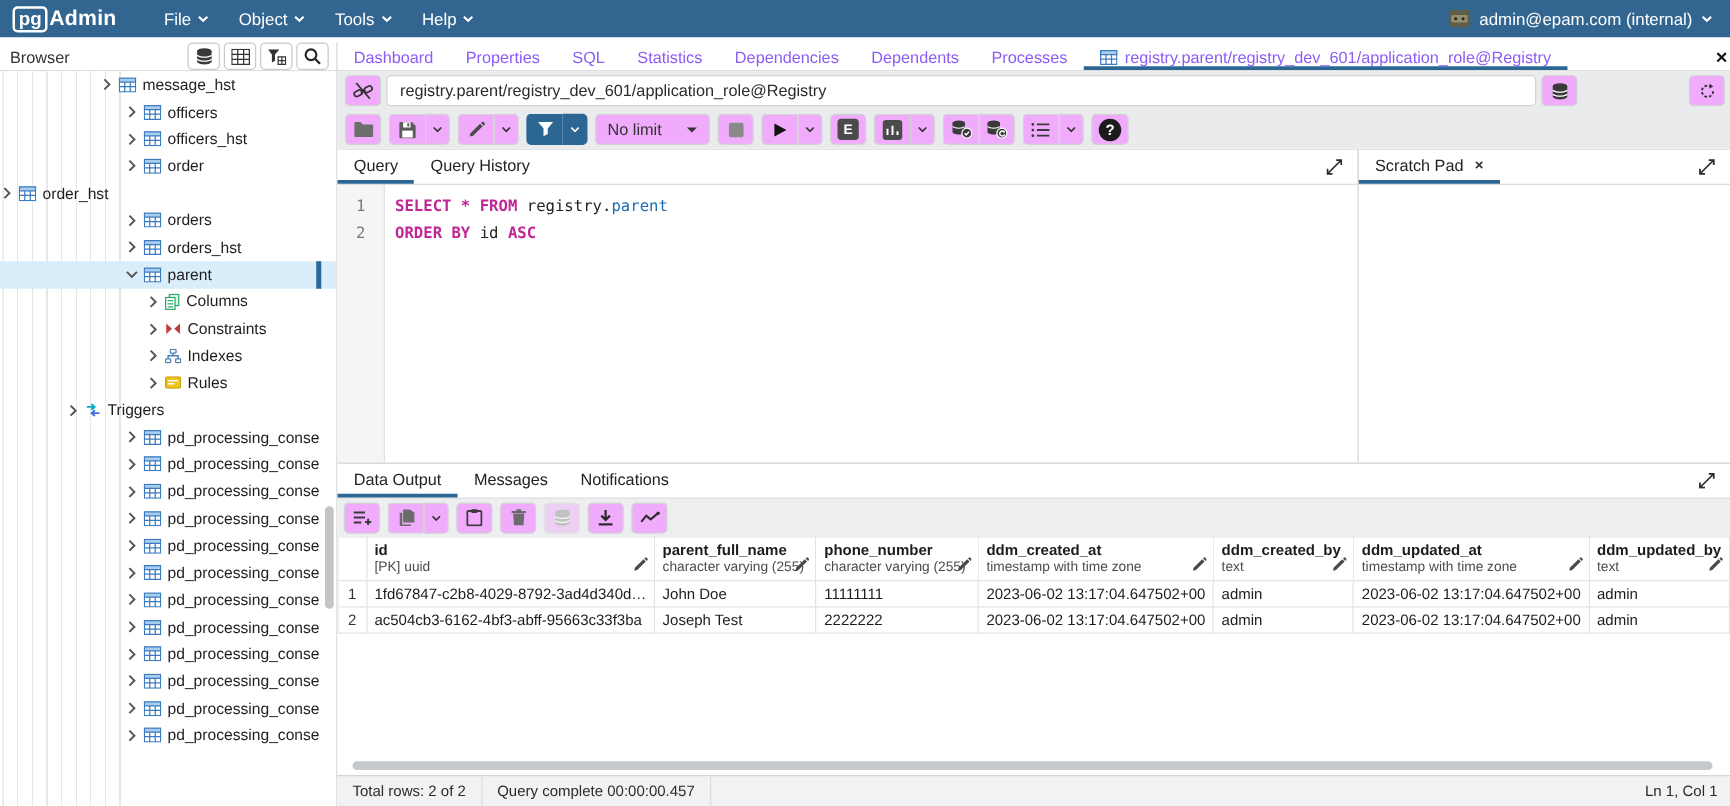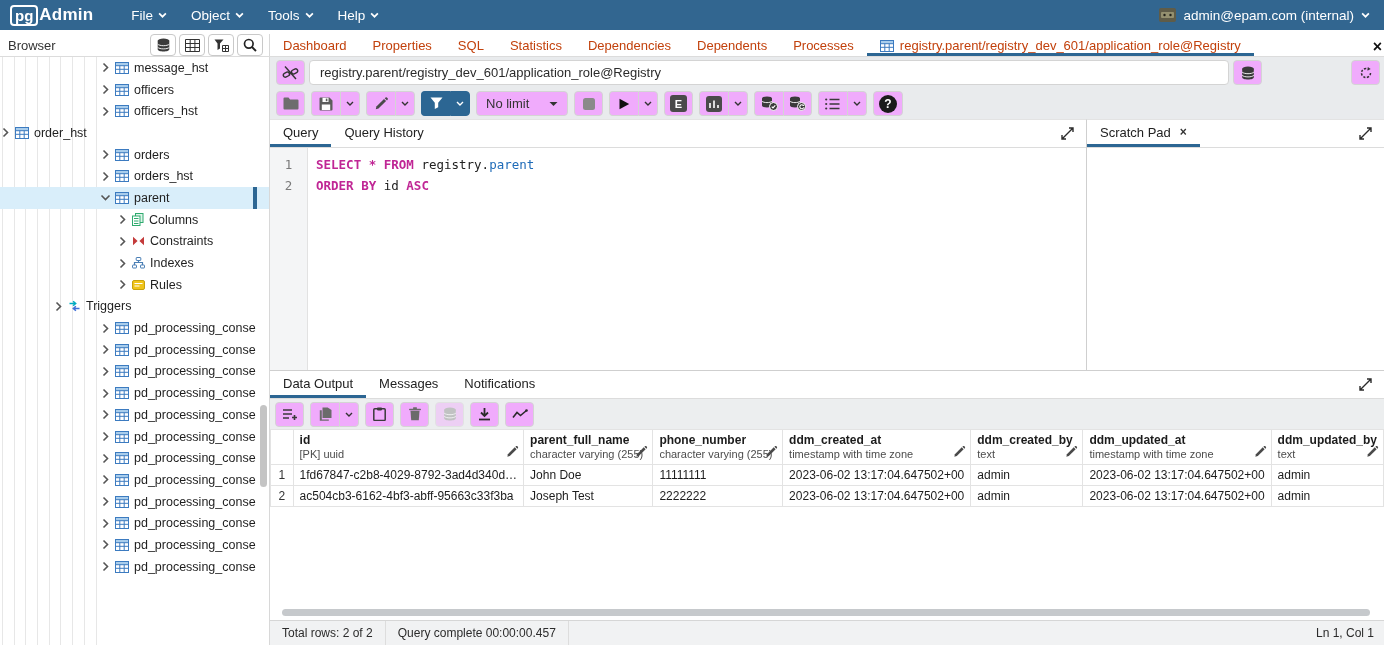--- a/index.html
+++ b/index.html
@@ -23,21 +23,21 @@
   
   #secondbar { position:absolute; left:0; top:30px; width:1384px; height:27px; background:#fff;
     border-bottom:1px solid #dcdcdc; display:flex; align-items:flex-end; }
   #browser-head { width:270px; flex:0 0 270px; display:flex; align-items:center;
     border-right:1px solid #d8d8d8; }
   #browser-title { font-size:13px; color:#333; padding-left:8px; margin-right:auto; }
   #browser-tools { display:flex; align-items:center; gap:3px; padding-right:6px; }
   .mini-btn { width:26px; height:22px; border:1px solid #c9c9c9; border-radius:4px; background:#fff;
     display:inline-flex; align-items:center; justify-content:center; cursor:pointer; }
   #main-tabs { display:flex; align-items:stretch; overflow:hidden; flex:1; }
-  .tab { display:flex; align-items:center; gap:6px; padding:0 13px; font-size:13px; color:#c2410c;
+  .tab { display:flex; align-items:center; gap:6px; padding:0 13px; font-size:13px; color:#8b5cf6;
     white-space:nowrap; cursor:pointer; border-bottom:3px solid transparent; }
   .tab.active { border-bottom-color:var(--accent,#2c6693); }
   #tabbar-close { display:flex; align-items:center; padding:0 2px 0 6px; font-size:16px;
     font-weight:bold; color:#111; cursor:pointer; }
 
   
   #tree { position:absolute; left:0; top:57px; width:270px; height:588px; background:#fff;
     border-right:1px solid #d8d8d8; overflow:hidden; }
   #tree-guides { position:absolute; left:2px; top:0; width:96px; height:588px;
     background:repeating-linear-gradient(to right, #e7e7e7 0 1px, transparent 1px 11.7px); }
@@ -249,21 +249,21 @@
         </span>
         <span>registry.parent/registry_dev_601/application_role@Registry</span>
       </div>
     </div>
   <div id="tabbar-close">×</div>
 </div>
 
 <div id="tree">
   <div id="tree-guides"></div>
   <div id="tree-rows">
-      <div class="tree-row" style="padding-left:100px">
+      <div class="tree-row" style="padding-left:80px">
     <span class="tree-chev">
           <svg width="7" height="11" viewBox="0 0 7 11">
             <path d="M1.5 1.5l4 4-4 4" fill="none" stroke="#555" stroke-width="1.6"></path>
           </svg>
         </span>
     <span class="ic">
           <svg width="14" height="12" viewBox="0 0 14 12">
             <rect x=".5" y=".5" width="13" height="11" fill="#fff" stroke="#3c7bc0"></rect>
             <rect x=".5" y=".5" width="13" height="3.2" fill="#a9cdec" stroke="#3c7bc0"></rect>
             <path d="M4.8 3.7v7.8M9.2 3.7v7.8M.5 7.3h13" stroke="#3c7bc0" fill="none"></path>
@@ -293,20 +293,35 @@
           </svg>
         </span>
     <span class="ic">
           <svg width="14" height="12" viewBox="0 0 14 12">
             <rect x=".5" y=".5" width="13" height="11" fill="#fff" stroke="#3c7bc0"></rect>
             <rect x=".5" y=".5" width="13" height="3.2" fill="#a9cdec" stroke="#3c7bc0"></rect>
             <path d="M4.8 3.7v7.8M9.2 3.7v7.8M.5 7.3h13" stroke="#3c7bc0" fill="none"></path>
           </svg>
         </span>
     <span>officers_hst</span>
+      </div>
+      <div class="tree-row" style="padding-left:100px">
+    <span class="tree-chev">
+          <svg width="7" height="11" viewBox="0 0 7 11">
+            <path d="M1.5 1.5l4 4-4 4" fill="none" stroke="#555" stroke-width="1.6"></path>
+          </svg>
+        </span>
+    <span class="ic">
+          <svg width="14" height="12" viewBox="0 0 14 12">
+            <rect x=".5" y=".5" width="13" height="11" fill="#fff" stroke="#3c7bc0"></rect>
+            <rect x=".5" y=".5" width="13" height="3.2" fill="#a9cdec" stroke="#3c7bc0"></rect>
+            <path d="M4.8 3.7v7.8M9.2 3.7v7.8M.5 7.3h13" stroke="#3c7bc0" fill="none"></path>
+          </svg>
+        </span>
+    <span>order</span>
       </div>
       <div class="tree-row" style="">
     <span class="tree-chev">
           <svg width="7" height="11" viewBox="0 0 7 11">
             <path d="M1.5 1.5l4 4-4 4" fill="none" stroke="#555" stroke-width="1.6"></path>
           </svg>
         </span>
     <span class="ic">
           <svg width="14" height="12" viewBox="0 0 14 12">
             <rect x=".5" y=".5" width="13" height="11" fill="#fff" stroke="#3c7bc0"></rect>

